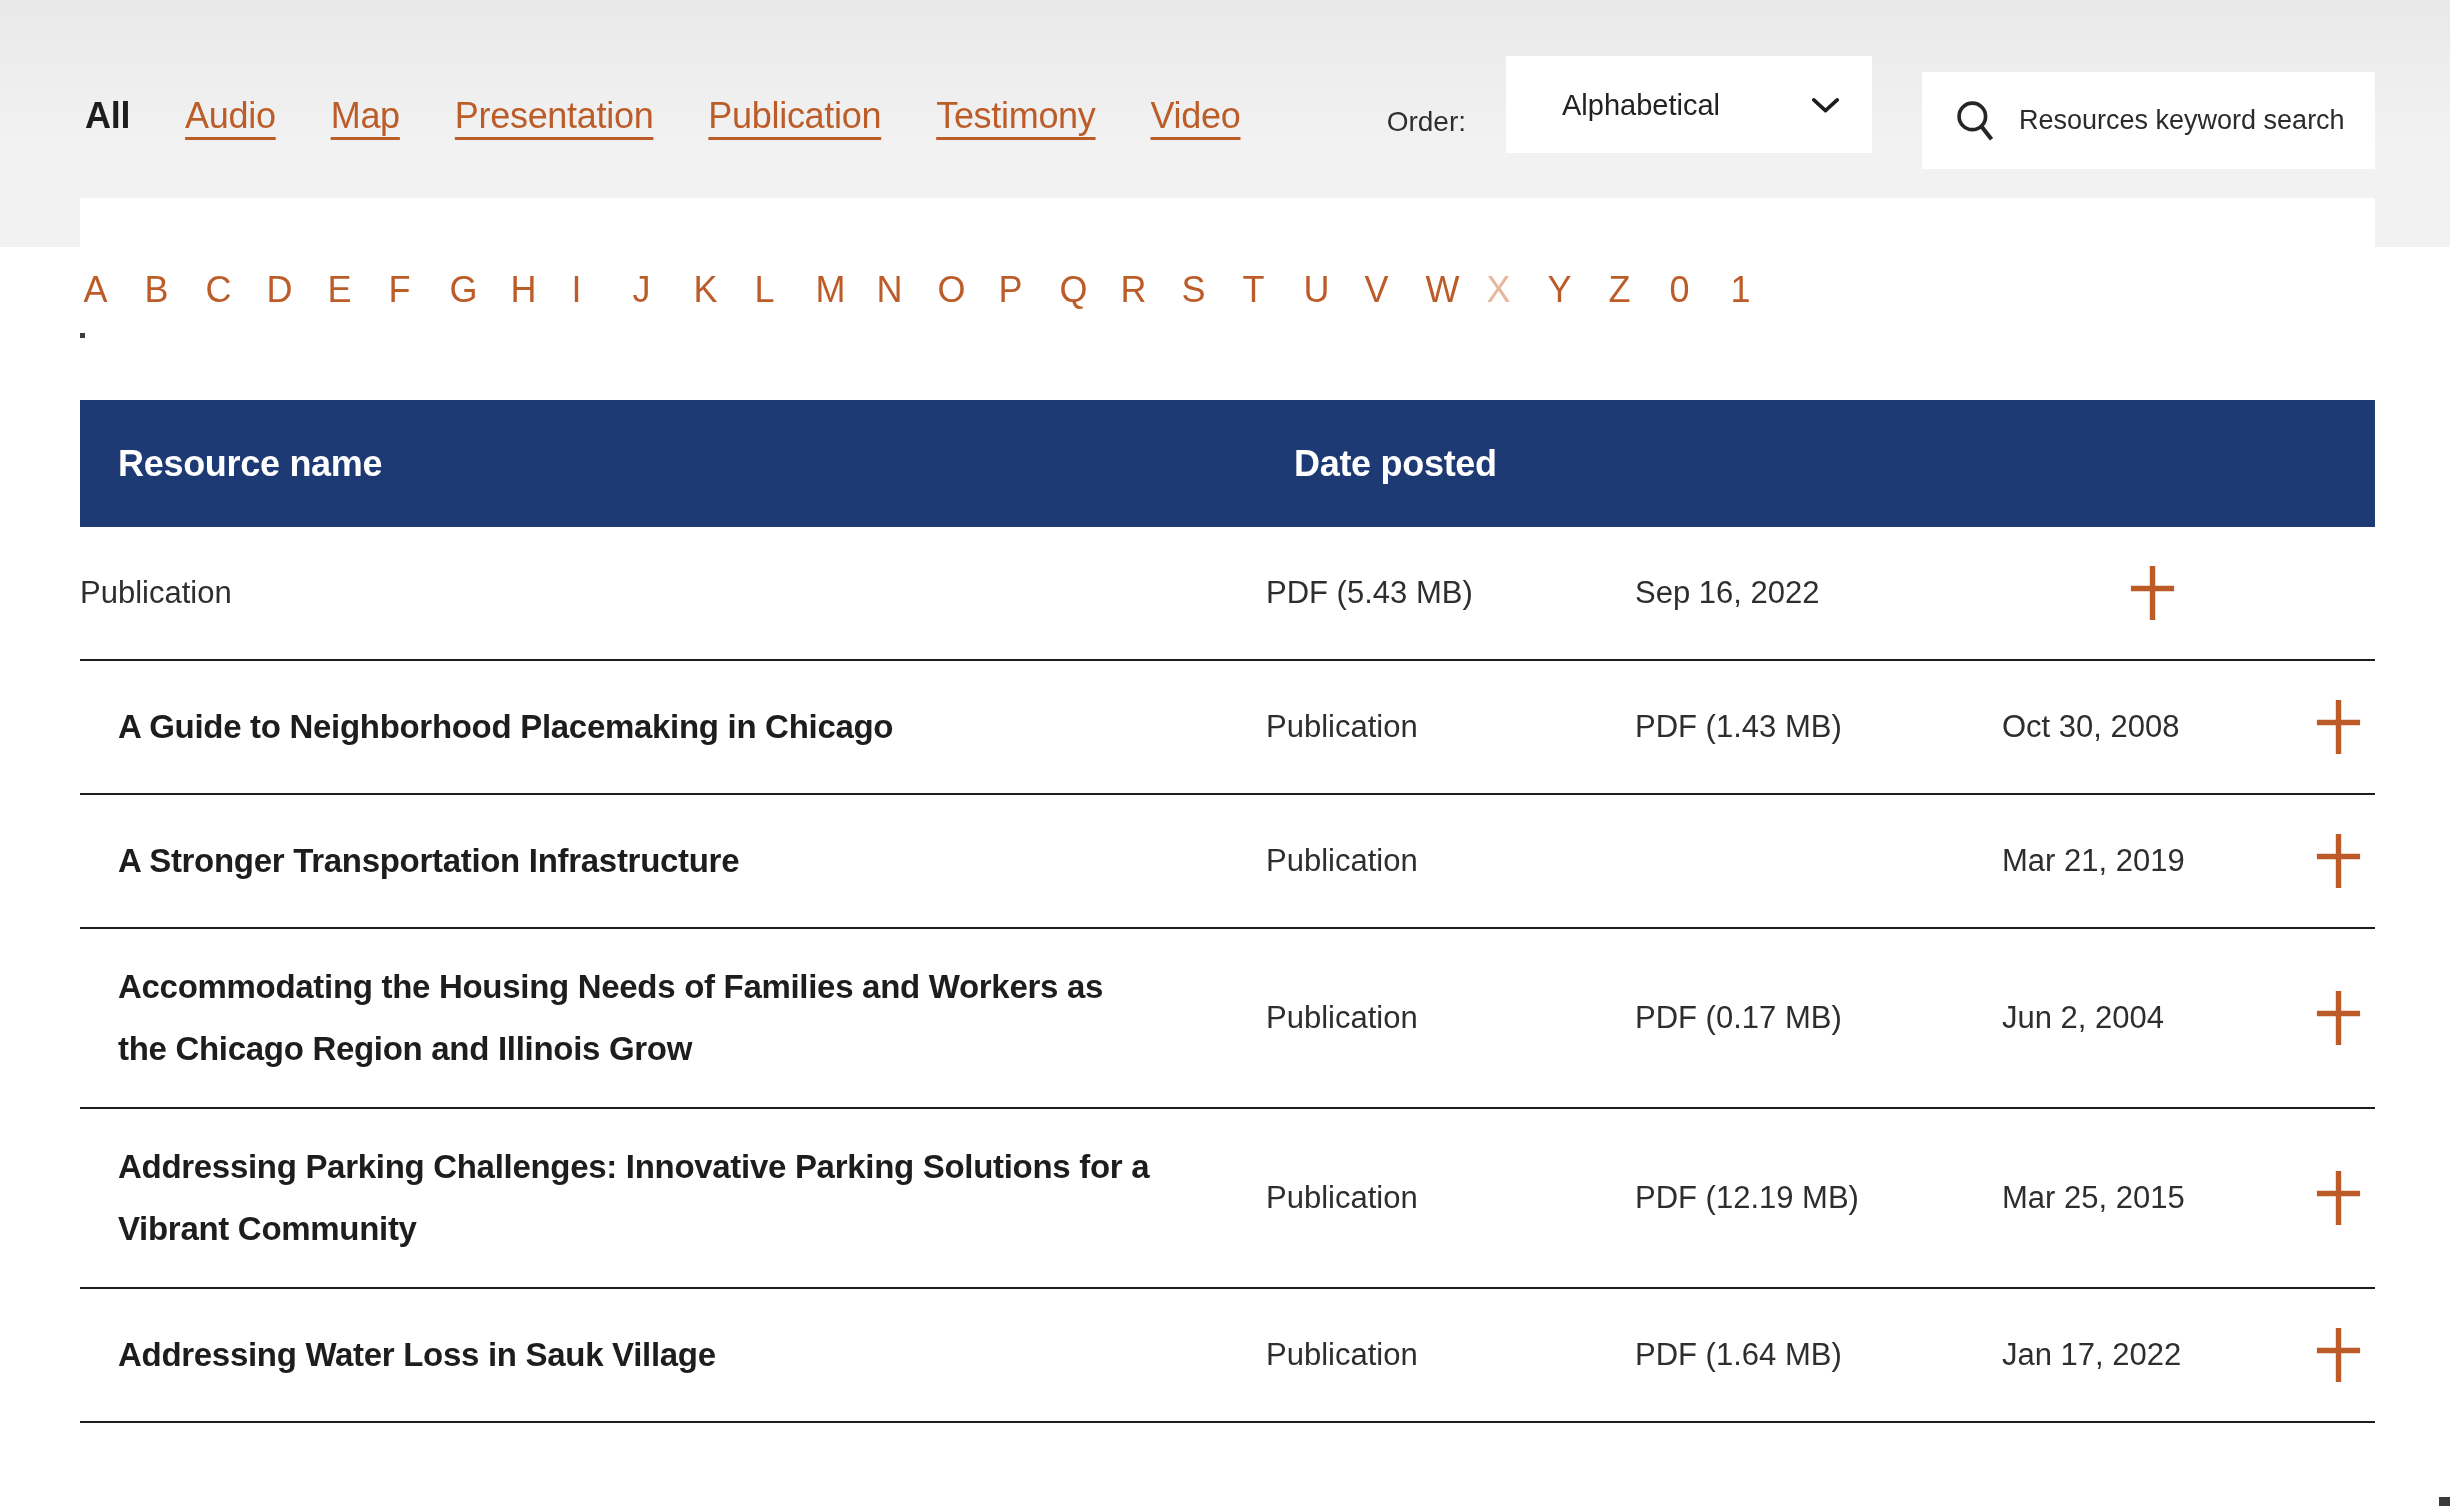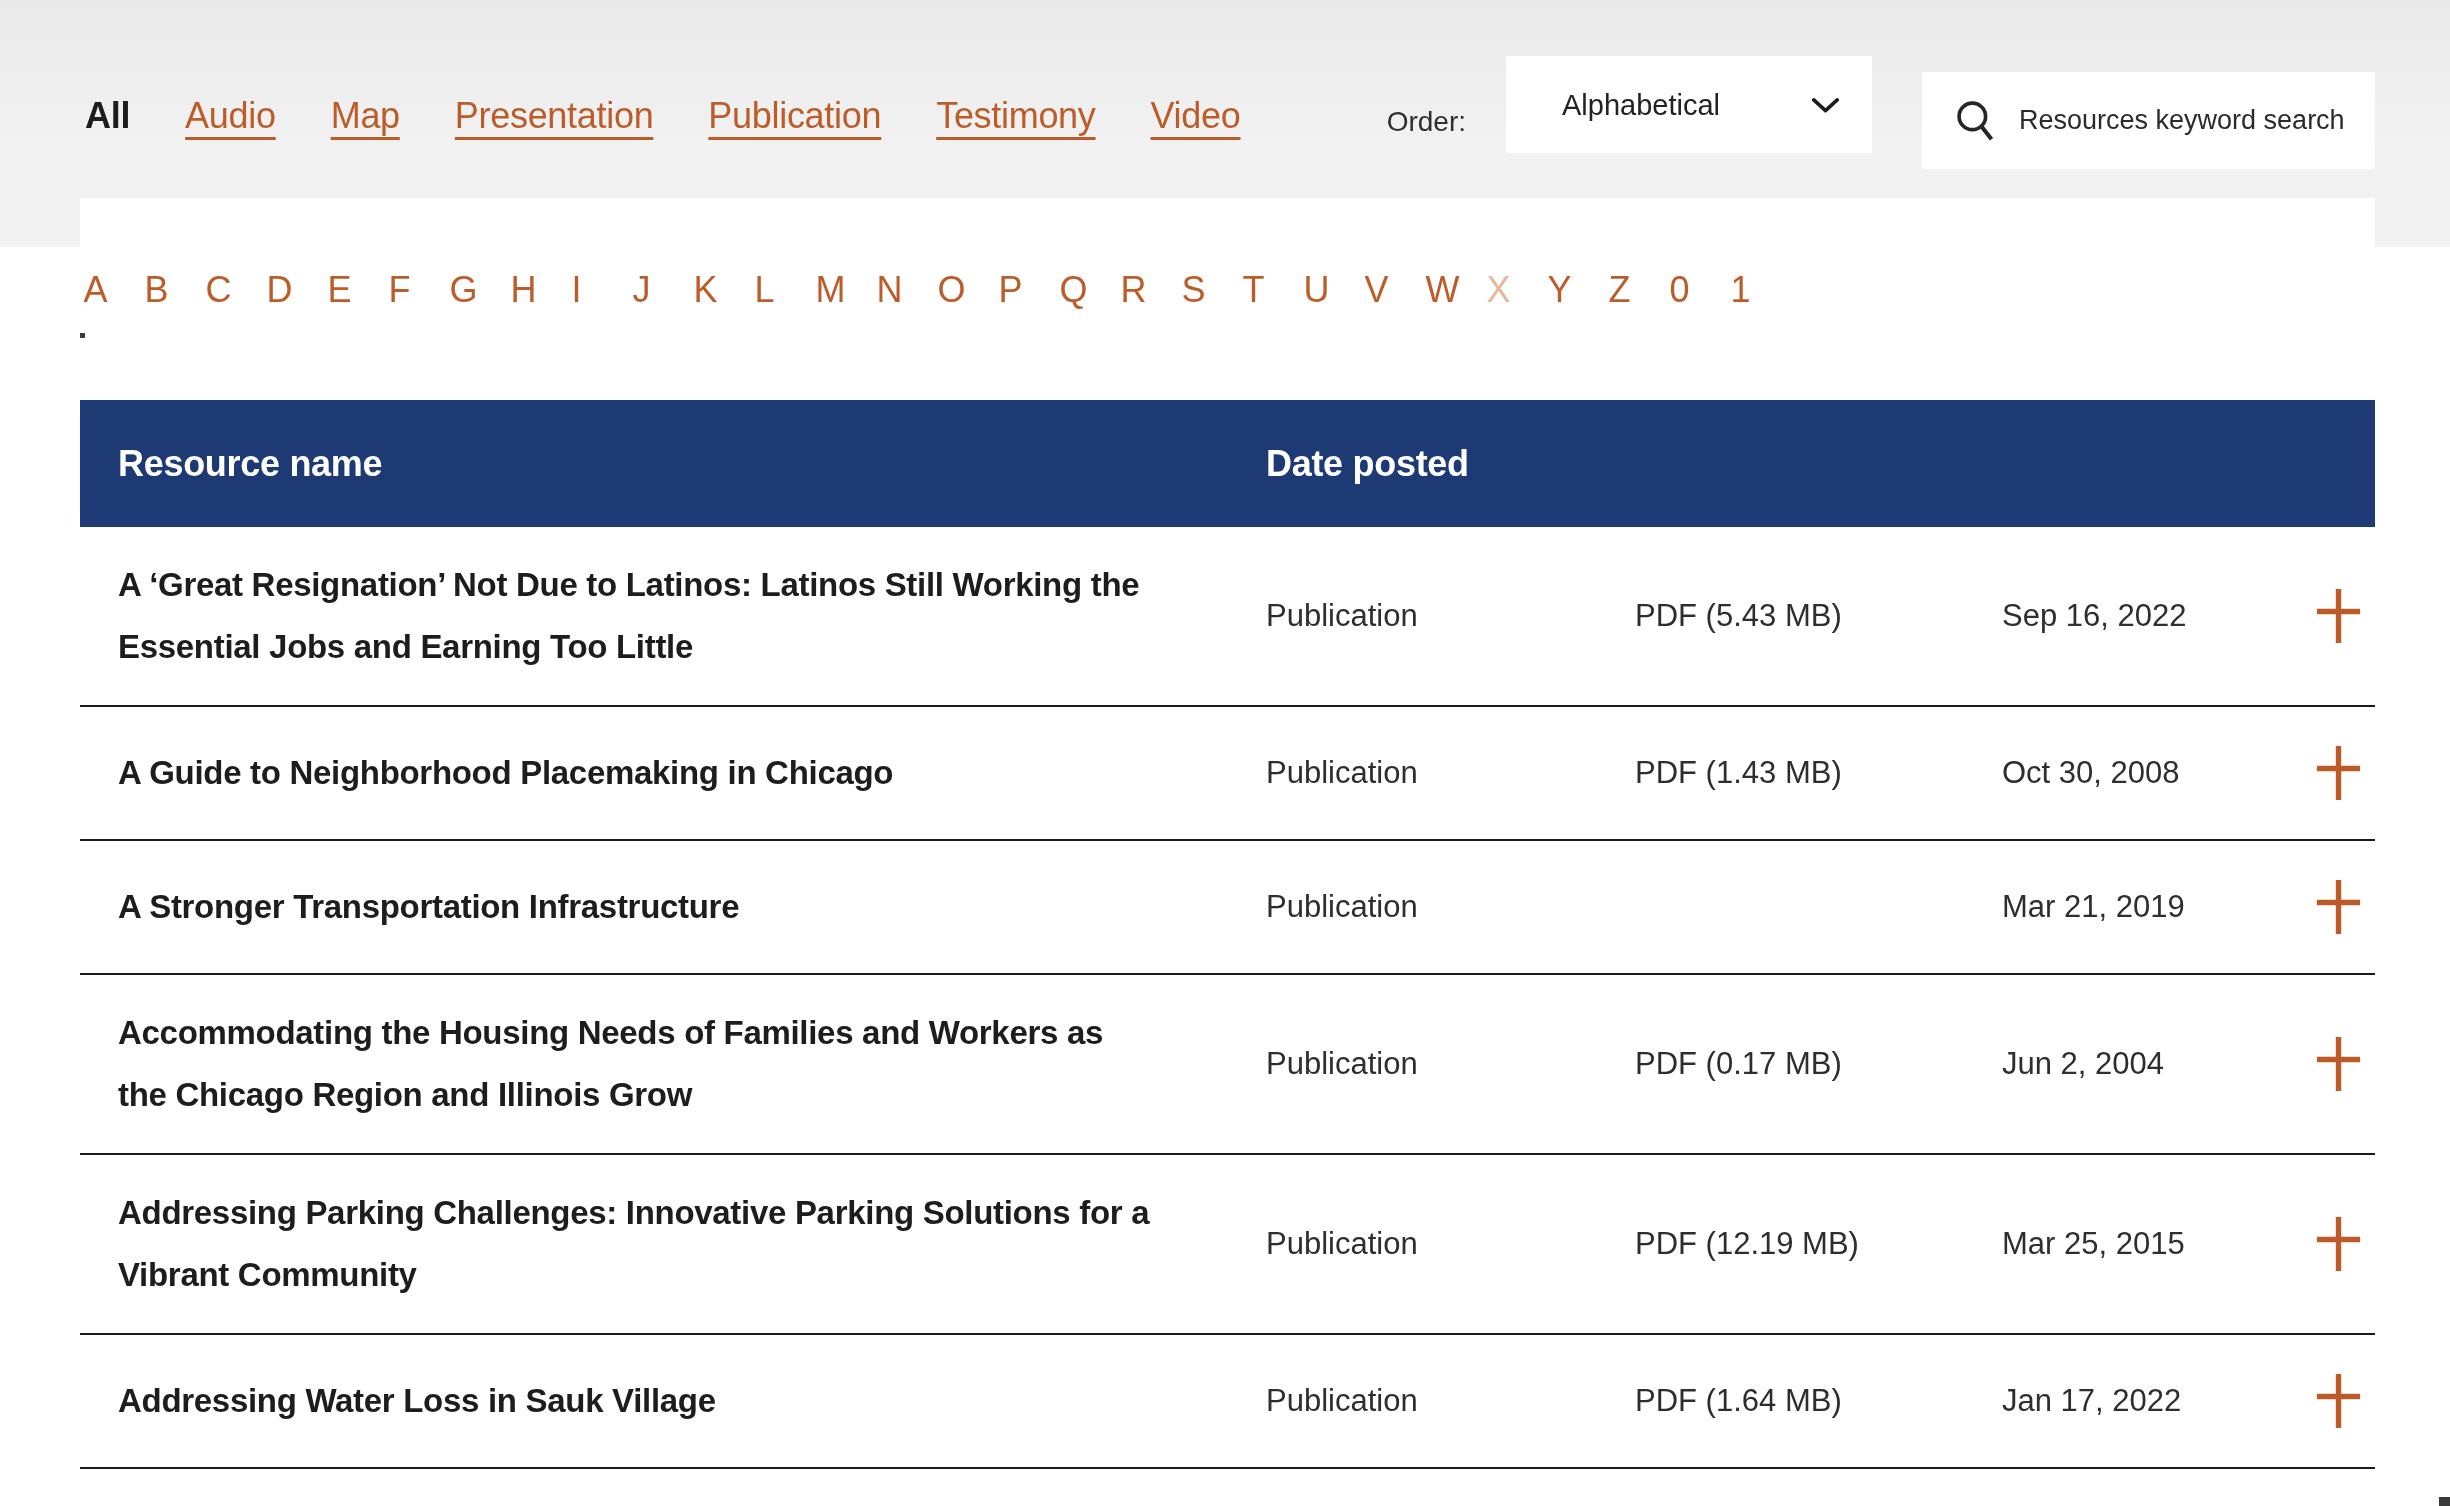--- a/index.html
+++ b/index.html
@@ -68,21 +68,21 @@
     text-decoration:none;cursor:pointer;
   }
   .alphabet a.disabled{color:#e7b79c;cursor:default;}
   .active-letter-marker{
     position:absolute;left:0px;top:135px;width:4.5px;height:4.5px;background:#3c3c3c;
   }
   
   .rtable{position:absolute;left:0;top:202px;width:2295px;}
   .thead{
     display:grid;grid-template-columns:1186px 369px 367px 300px 72px;
-    align-items:center;height:127px;background:#1e3a74;
+    align-items:center;height:127px;background:#1e3a74;gap:28px;
   }
   .thead .th{
     color:#ffffff;font-weight:bold;font-size:36px;letter-spacing:-0.3px;
   }
   .thead .th.name{padding-left:38px;}
   .trow{
     display:grid;grid-template-columns:1186px 369px 367px 300px 72px;
     align-items:center;min-height:134px;padding:27px 0;box-sizing:border-box;
     border-bottom:2.7px solid #1c1c1c;background:#ffffff;
   }
@@ -163,21 +163,20 @@
   <div class="active-letter-marker"></div>
 
   <div class="rtable">
     <div class="thead">
       <div class="th name">Resource name</div>
       <div class="th">Date posted</div>
       <div class="th"></div>
     </div>
     <div id="rows">
   <div class="trow">
-    <div class="name">A ‘Great Resignation’ Not Due to Latinos: Latinos Still Working the Essential Jobs and Earning Too Little</div>
     <div class="cell">Publication</div>
     <div class="cell">PDF (5.43 MB)</div>
     <div class="cell">Sep 16, 2022</div>
     <div class="plus">
       <svg width="45" height="58" viewBox="0 0 50 64">
         <line x1="25" y1="2" x2="25" y2="62" stroke="#bd5b28" stroke-width="6"></line>
         <line x1="1" y1="27" x2="49" y2="27" stroke="#bd5b28" stroke-width="6"></line>
       </svg>
     </div>
   </div>

